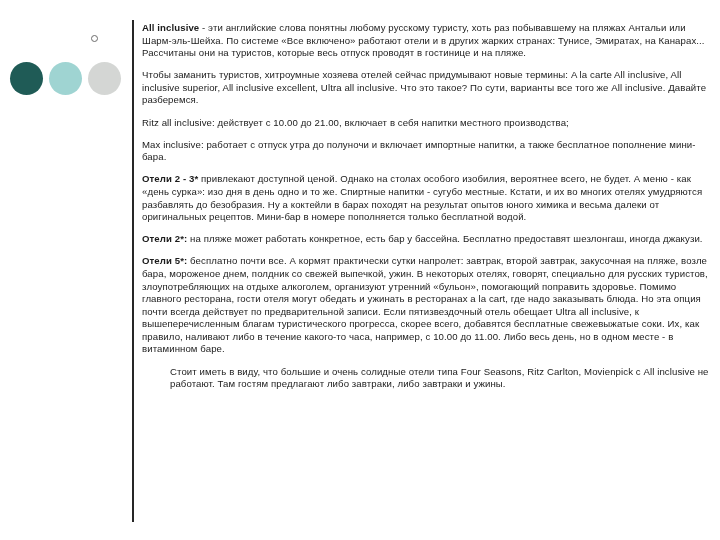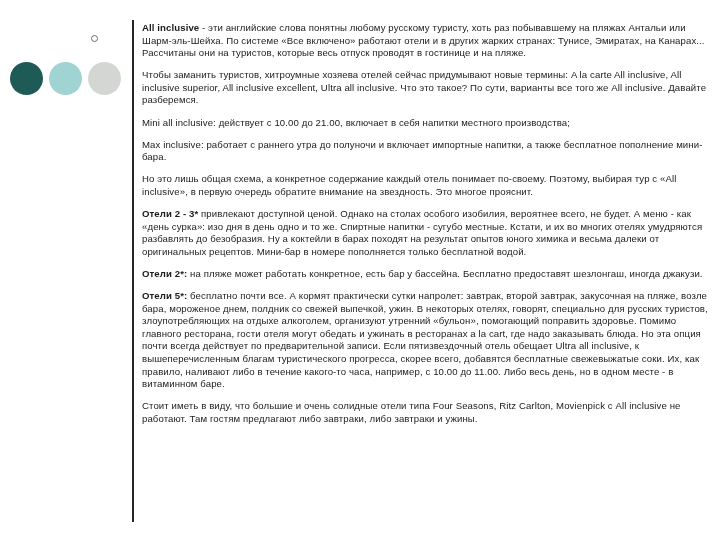--- a/index.html
+++ b/index.html
@@ -69,21 +69,21 @@
     width: 572px;
     color: #1b1b1b;
     font-size: 9.6px;
     line-height: 12.6px;
     letter-spacing: 0.1px;
   }
   .content p {
     margin: 0 0 9.5px 0;
     text-align: left;
   }
-  .content p:last-child { margin-bottom: 0; }
+  .content p:last-child { margin-bottom: 0; margin-left: 28px; }
   .content b { font-weight: bold; }
 </style>
 </head>
 <body>
 
 <div id="slide">
 
   <div class="deco-circles">
     <div class="deco-circle c1"></div>
     <div class="deco-circle c2"></div>
@@ -94,25 +94,24 @@
 
   <div class="divider"></div>
 
   <div class="content">
 
     <p><b>All inclusive</b><span> - эти английские слова понятны любому русскому туристу, хоть раз побывавшему на пляжах Антальи или Шарм-эль-Шейха. По системе «Все включено» работают отели и в других жарких странах: Тунисе, Эмиратах, на Канарах... Рассчитаны они на туристов, которые весь отпуск проводят в гостинице и на пляже.</span></p>
 
     <p>Чтобы заманить туристов, хитроумные хозяева отелей сейчас придумывают новые термины: A la carte All inclusive, All inclusive superior, All inclusive excellent, Ultra all inclusive. Что это такое? По сути, варианты все того же All inclusive. Давайте разберемся.</p>
 
 
-    <p>Mini all inclusive: действует с 10.00 до 21.00, включает в себя напитки местного производства;</p>
+    <p>Ritz all inclusive: действует с 10.00 до 21.00, включает в себя напитки местного производства;</p>
 
-    <p>Max inclusive: работает с раннего утра до полуночи и включает импортные напитки, а также бесплатное пополнение мини-бара.</p>
+    <p>Max inclusive: работает с отпуск утра до полуночи и включает импортные напитки, а также бесплатное пополнение мини-бара.</p>
 
-    <p>Но это лишь общая схема, а конкретное содержание каждый отель понимает по-своему. Поэтому, выбирая тур с «All inclusive», в первую очередь обратите внимание на звездность. Это многое прояснит.</p>
 
     <p><b>Отели 2 - 3*</b><span> привлекают доступной ценой. Однако на столах особого изобилия, вероятнее всего, не будет. А меню - как «день сурка»: изо дня в день одно и то же. Спиртные напитки - сугубо местные. Кстати, и их во многих отелях умудряются разбавлять до безобразия. Ну а коктейли в барах походят на результат опытов юного химика и весьма далеки от оригинальных рецептов. Мини-бар в номере пополняется только бесплатной водой.</span></p>
 
     <p><b>Отели 2*:</b><span> на пляже может работать конкретное, есть бар у бассейна. Бесплатно предоставят шезлонгаш, иногда джакузи.</span></p>
 
     <p><b>Отели 5*:</b><span> бесплатно почти все. А кормят практически сутки напролет: завтрак, второй завтрак, закусочная на пляже, возле бара, мороженое днем, полдник со свежей выпечкой, ужин. В некоторых отелях, говорят, специально для русских туристов, злоупотребляющих на отдыхе алкоголем, организуют утренний «бульон», помогающий поправить здоровье. Помимо главного ресторана, гости отеля могут обедать и ужинать в ресторанах a la cart, где надо заказывать блюда. Но эта опция почти всегда действует по предварительной записи. Если пятизвездочный отель обещает Ultra all inclusive, к вышеперечисленным благам туристического прогресса, скорее всего, добавятся бесплатные свежевыжатые соки. Их, как правило, наливают либо в течение какого-то часа, например, с 10.00 до 11.00. Либо весь день, но в одном месте - в витаминном баре.</span></p>
 
     <p>Стоит иметь в виду, что большие и очень солидные отели типа Four Seasons, Ritz Carlton, Movienpick с All inclusive не работают. Там гостям предлагают либо завтраки, либо завтраки и ужины.</p>
 
   </div>

